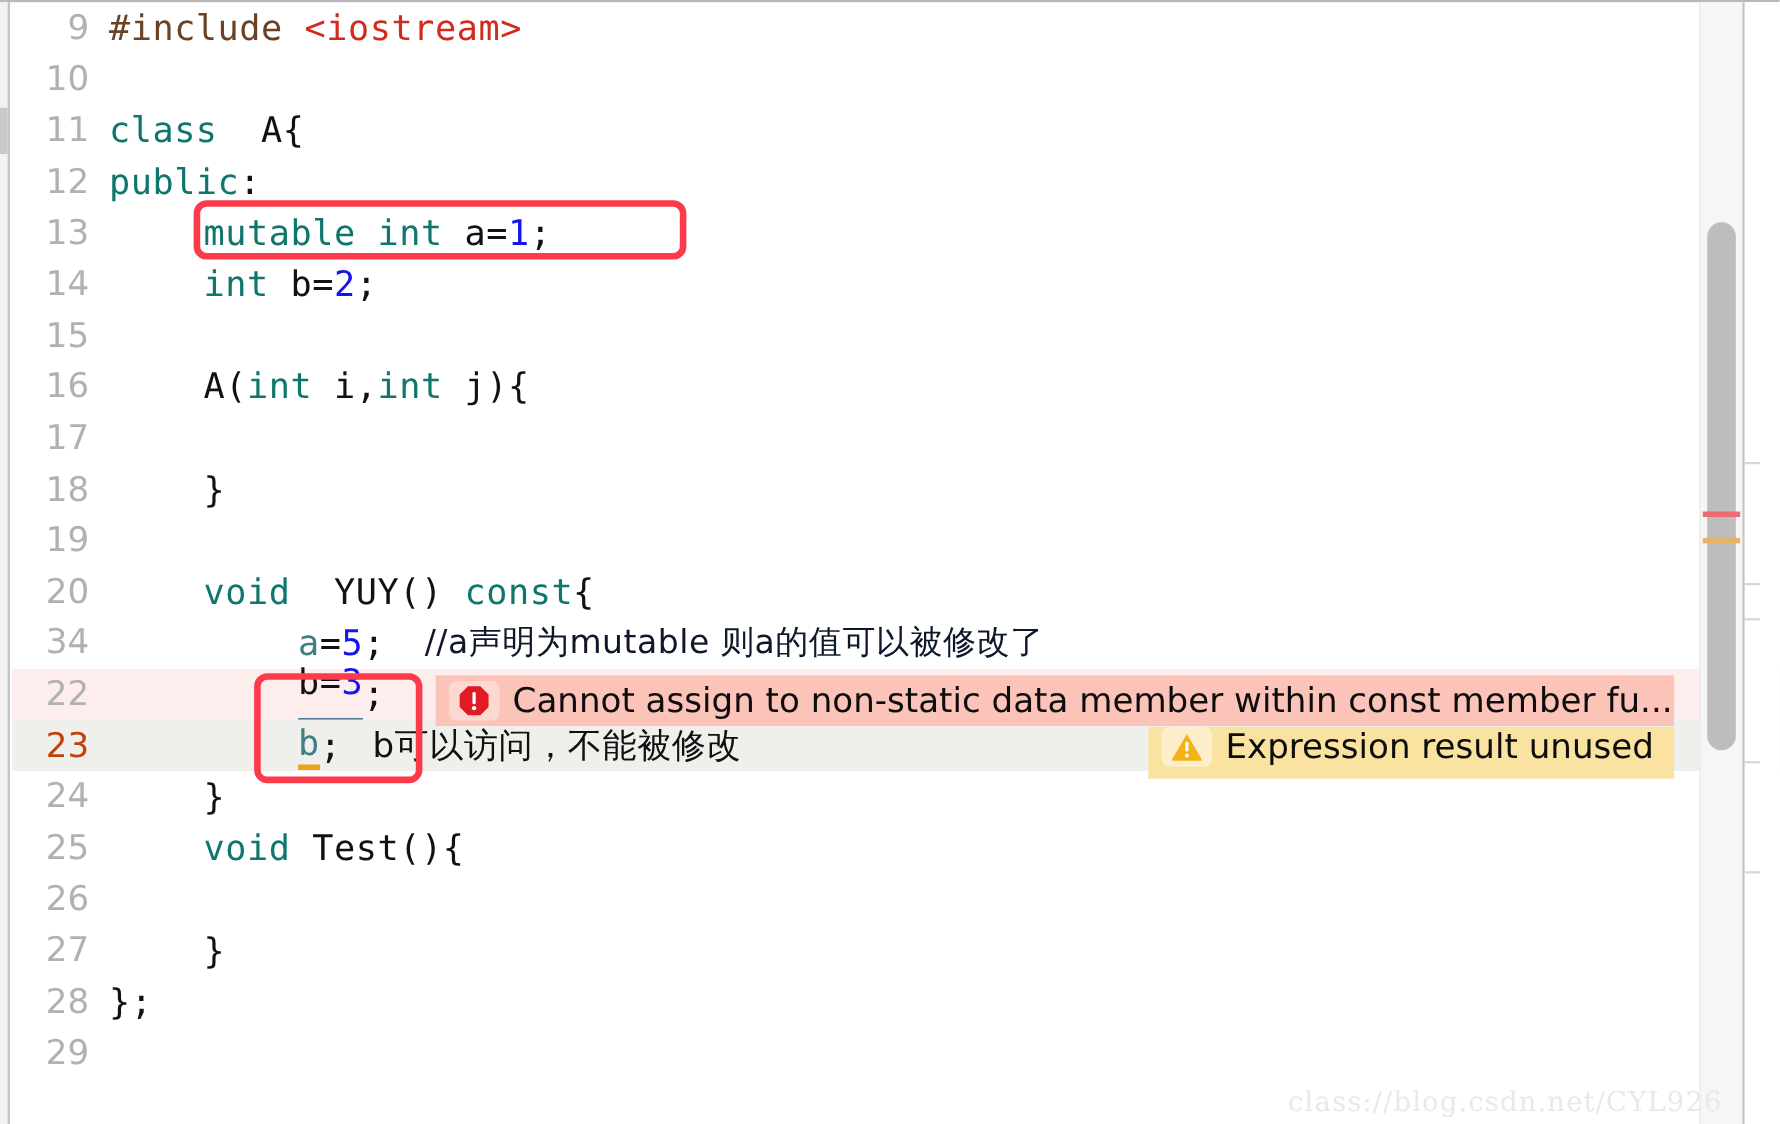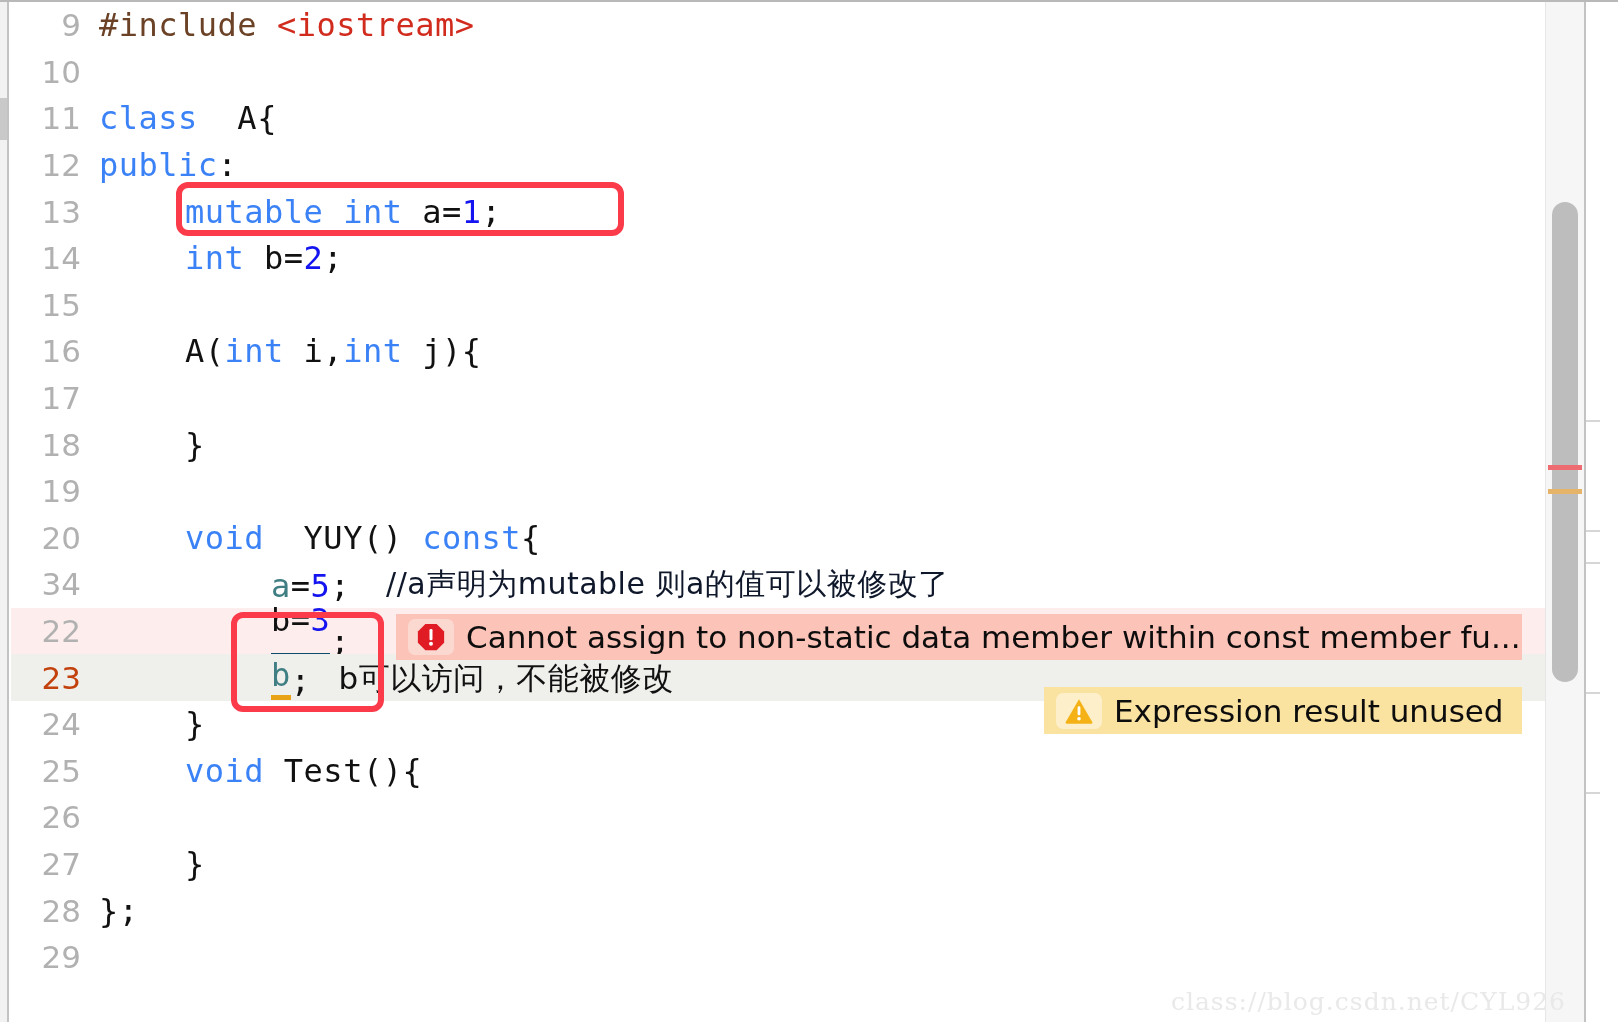--- a/index.html
+++ b/index.html
@@ -74,26 +74,26 @@
   .lnum.current { color: #c2410c; }
 
   .ltext {
     flex: 1 1 auto;
     position: relative;
     font-size: 32px;
     font-family: "DejaVu Sans Mono", "Liberation Mono", monospace;
     color: #141414;
     letter-spacing: 0.5px;
     display: flex;
-    align-items: flex-end;
+    align-items: center;
     white-space: pre;
   }
 
   
-  .kw      { color: #3b82f6; }
+  .kw      { color: #0f766e; }
   .num     { color: #1414f0; }
   .str     { color: #d12b1e; }
   .pre     { color: #6b4226; }
   .cmt     { color: #1a8f2a; }
   .ident   { color: #3f7e83; }
   .plain   { color: #111111; }
 
   .cjk {
     font-family: "DejaVu Sans", "Liberation Sans", sans-serif;
     color: #111111;
@@ -142,22 +142,21 @@
     display: flex;
     align-items: center;
   }
   .diag-warn {
     position: absolute;
     left: 1044px; top: 659px;
     right: 96px;
     height: 47px;
     background: #fae2a0;
     display: flex;
-    align-items: center;
-    margin-top: 26px;
+    align-items: flex-start;
   }
 
   .diag-icon-wrap {
     flex: 0 0 auto;
     width: 46px; height: 36px;
     margin: 0 12px 0 12px;
     border-radius: 7px;
     display: flex;
     align-items: center;
     justify-content: center;

